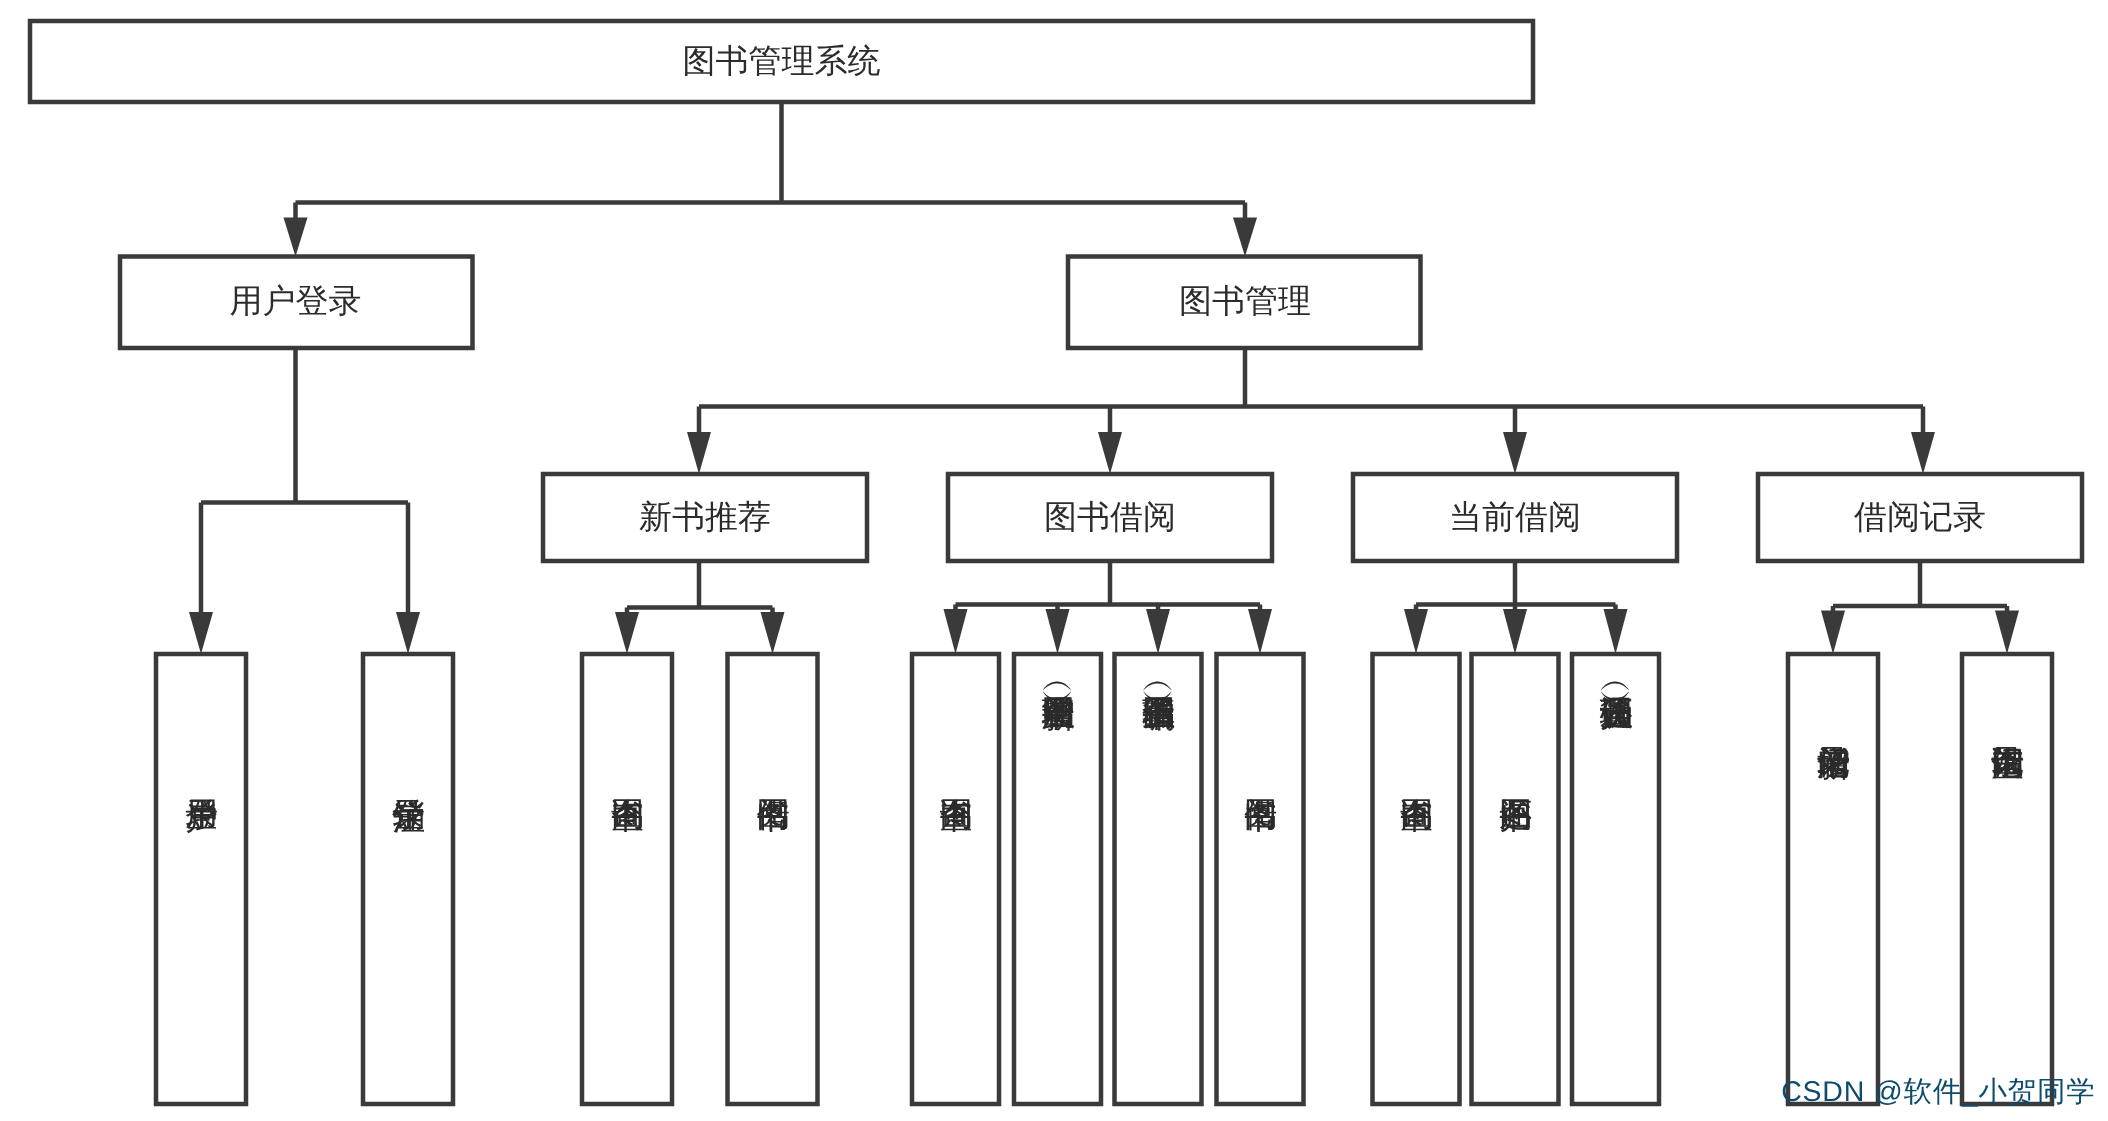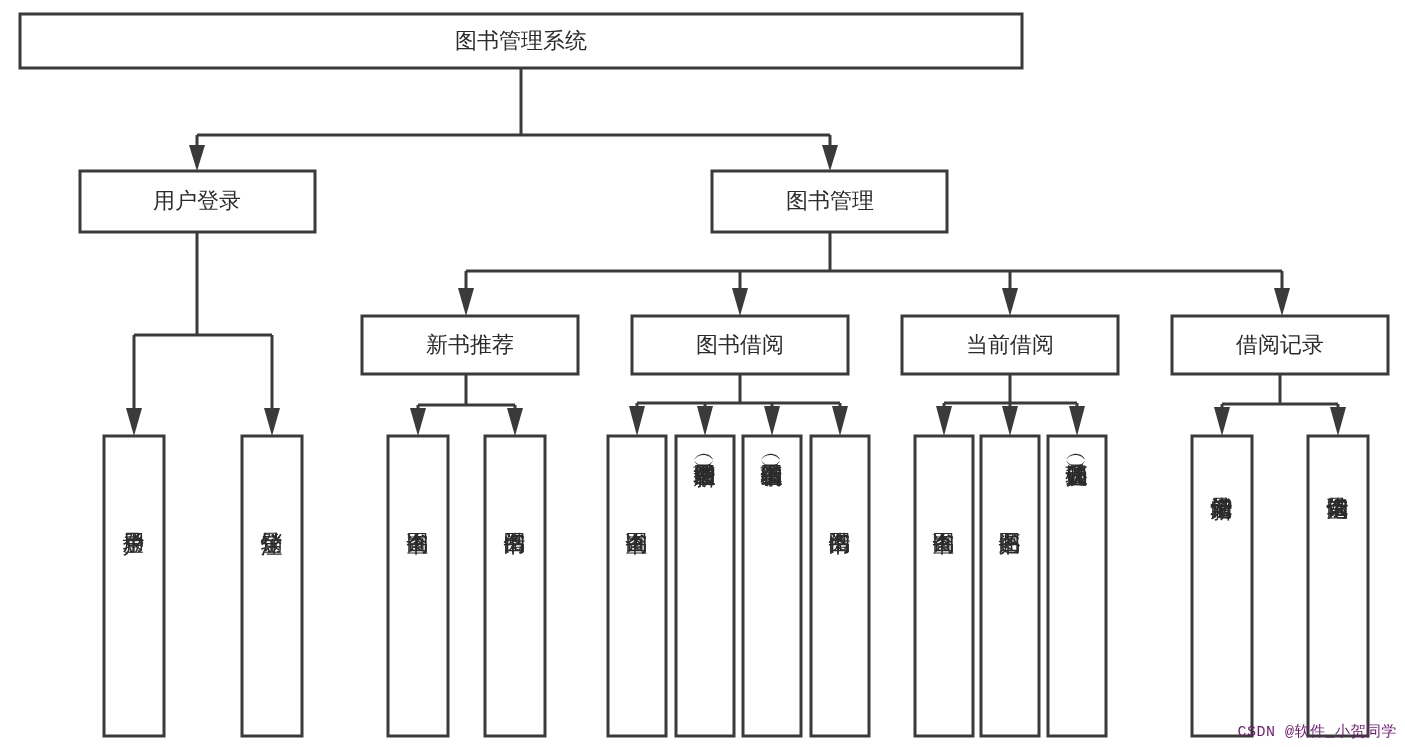--- a/index.html
+++ b/index.html
@@ -55,23 +55,23 @@
     font-size: 22px;
     fill: #2b2b2b;
     text-anchor: middle;
     writing-mode: vertical-rl;
     glyph-orientation-vertical: 0;
   }
   .watermark {
     position: absolute;
     right: 8px;
     bottom: 6px;
-    font-family: Liberation Mono, monospace;
-    font-size: 15px;
-    color: #701a75;
+    font-family: Liberation Sans, sans-serif;
+    font-size: 19px;
+    color: #0c4a6e;
     letter-spacing: 0.5px;
     white-space: nowrap;
     pointer-events: none;
     user-select: none;
   }
 </style>
 </head>
 <body>
 
 <div id="diagram-root">

